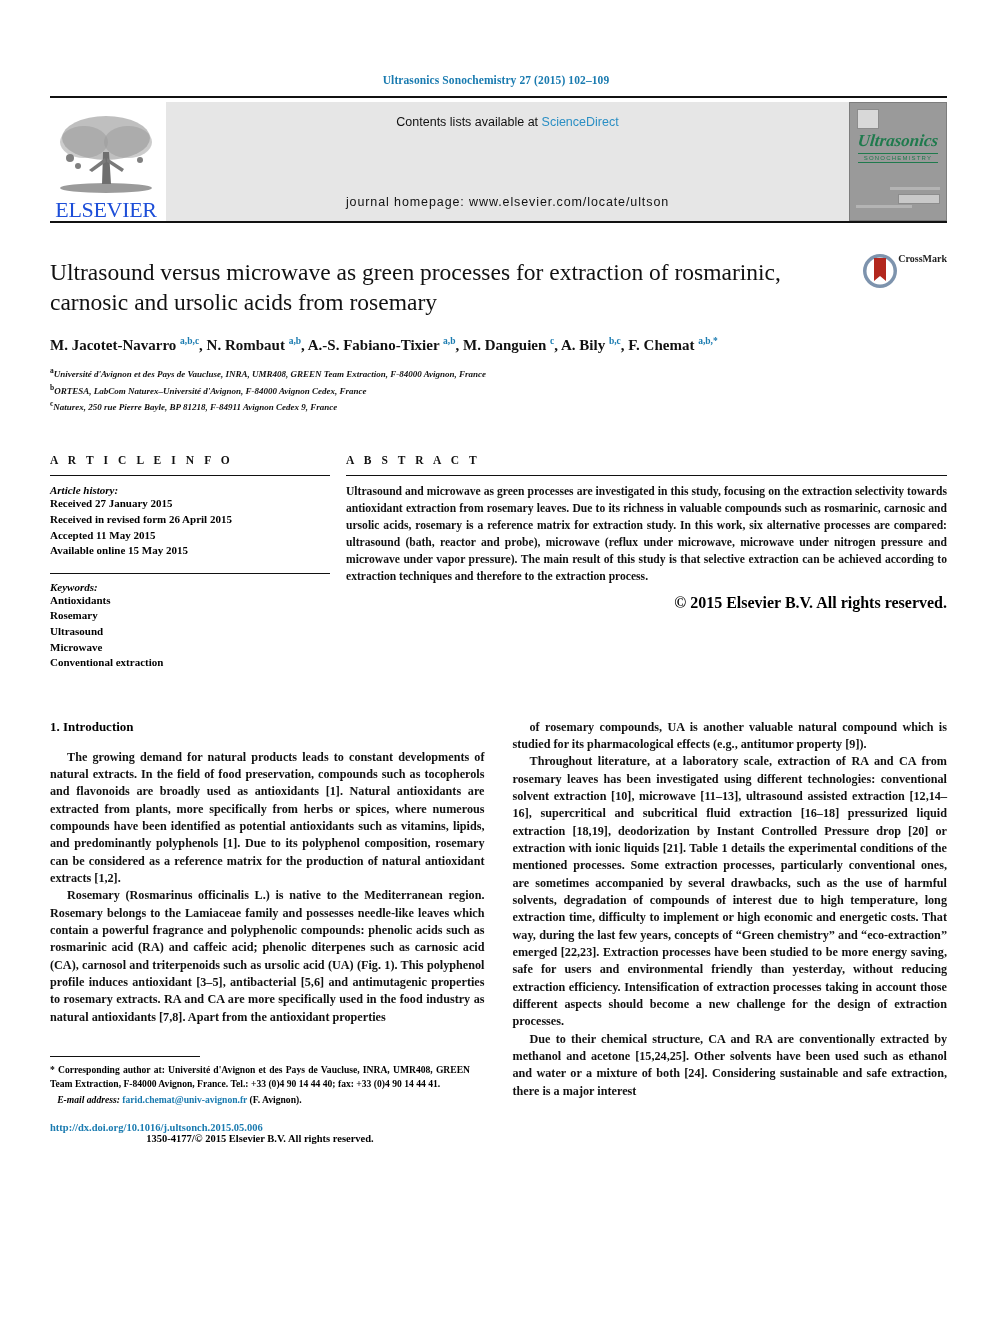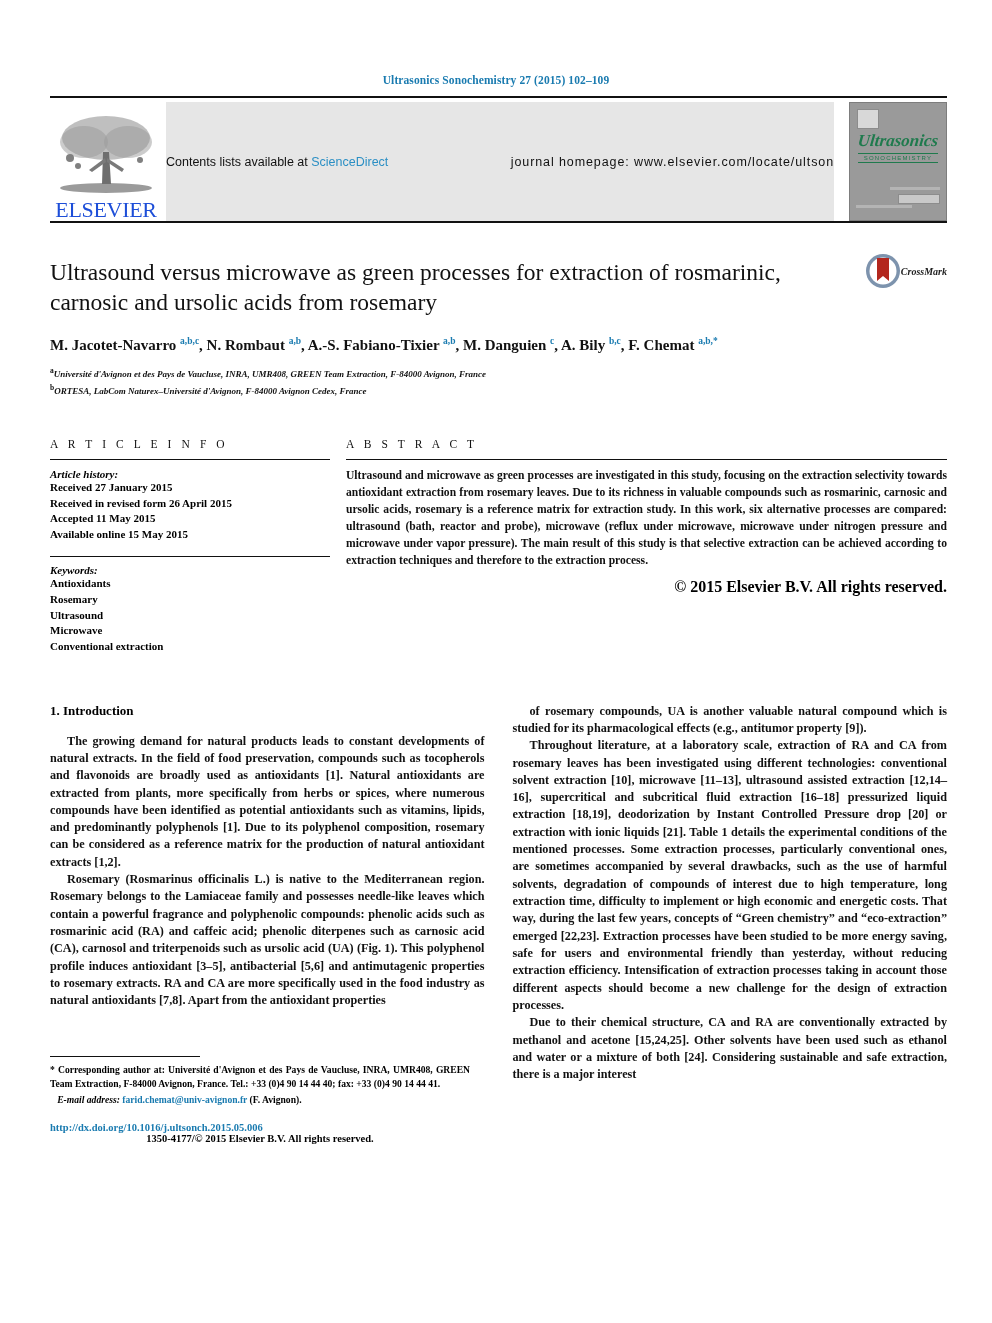--- a/index.html
+++ b/index.html
@@ -49,23 +49,23 @@
     font-family: "Liberation Serif", serif;
     font-size: 22px;
     letter-spacing: -0.3px;
     line-height: 1;
     margin-top: 1px;
   }
   .journal-band {
     flex: 1 1 auto;
     background: #e6e6e6;
     margin-left: 4px;
-    margin-right: 15px;
-    display: flex;
-    flex-direction: row;
+    margin-right: 0;
+    display: flex;
+    flex-direction: column;
     justify-content: space-between;
     align-items: center;
     padding: 13px 0 12px 0;
   }
   .contents-line {
     font-family: "Liberation Sans", sans-serif;
     font-size: 12.5px;
     color: #111;
   }
   .contents-line .sd { color: #2b8fc4; }
@@ -127,21 +127,21 @@
     line-height: 1.28;
     font-family: "Liberation Serif", serif;
     max-width: 770px;
     margin: 0;
     font-weight: normal;
     color: #111;
   }
   .crossmark {
     position: absolute;
     right: 0; top: -4px;
-    display: flex; align-items: center;  font-style: italic;
+    display: flex; 
   }
   .cm-word { font-family:"Liberation Serif",serif; font-size:10px; font-weight:bold; color:#222;}
 
   .authors {
     margin-top: 18px;
     font-size: 15px;
     font-family: "Liberation Serif", serif;
     font-weight: bold;
     color: #111;
     line-height: 1.35;
@@ -161,21 +161,21 @@
   .info-abstract {
     margin: 40px 45px 0 50px;
     display: flex;
     gap: 16px;
   }
   .col-info { flex: 0 0 280px; }
   .col-abs { flex: 1 1 auto; }
   .sec-head {
     font-family: "Liberation Serif", serif;
     font-size: 11.5px;
-    font-weight: normal;
+    font-weight: bold;
     letter-spacing: 3.6px;
     color: #111;
     margin-bottom: 9px;
   }
   .hr-thin { border-top: 1px solid #111; margin: 0 0 8px 0; }
   .hist-label { font-size: 11px; font-style: italic; font-weight: bold; }
   .hist-line, .kw-line { font-size: 11px; line-height: 1.42; font-weight: bold; }
   .kw-block { margin-top: 14px; }
   .kw-block .hr-thin { margin-bottom: 7px; }
   .abs-text {
@@ -282,20 +282,21 @@
         <circle cx="18" cy="18" r="13.5" fill="#ffffff"></circle>
         <path d="M12 5 L24 5 L24 28 L18 23 L12 28 Z" fill="#b3271e"></path>
       </svg>
       <span class="cm-word">CrossMark</span>
     </div>
     <h1 class="art-title">Ultrasound versus microwave as green processes for extraction of rosmarinic, carnosic and ursolic acids from rosemary</h1>
     <div class="authors">M. Jacotet-Navarro <sup>a,b,c</sup>, N. Rombaut <sup>a,b</sup>, A.-S. Fabiano-Tixier <sup>a,b</sup>, M. Danguien <sup>c</sup>, A. Bily <sup>b,c</sup>, F. Chemat <sup>a,b,</sup><sup>*</sup></div>
     <div class="affils">
         <div class="affil"><sup>a</sup>Université d'Avignon et des Pays de Vaucluse, INRA, UMR408, GREEN Team Extraction, F-84000 Avignon, France</div>
         <div class="affil"><sup>b</sup>ORTESA, LabCom Naturex–Université d'Avignon, F-84000 Avignon Cedex, France</div>
+        <div class="affil"><sup>c</sup>Naturex, 250 rue Pierre Bayle, BP 81218, F-84911 Avignon Cedex 9, France</div>
       </div>
   </div>
 
   <div class="info-abstract">
     <div class="col-info">
       <div class="sec-head">A R T I C L E    I N F O</div>
       <div class="hr-thin"></div>
       <div class="hist-label">Article history:</div>
       <div>
           <div class="hist-line">Received 27 January 2015</div>

